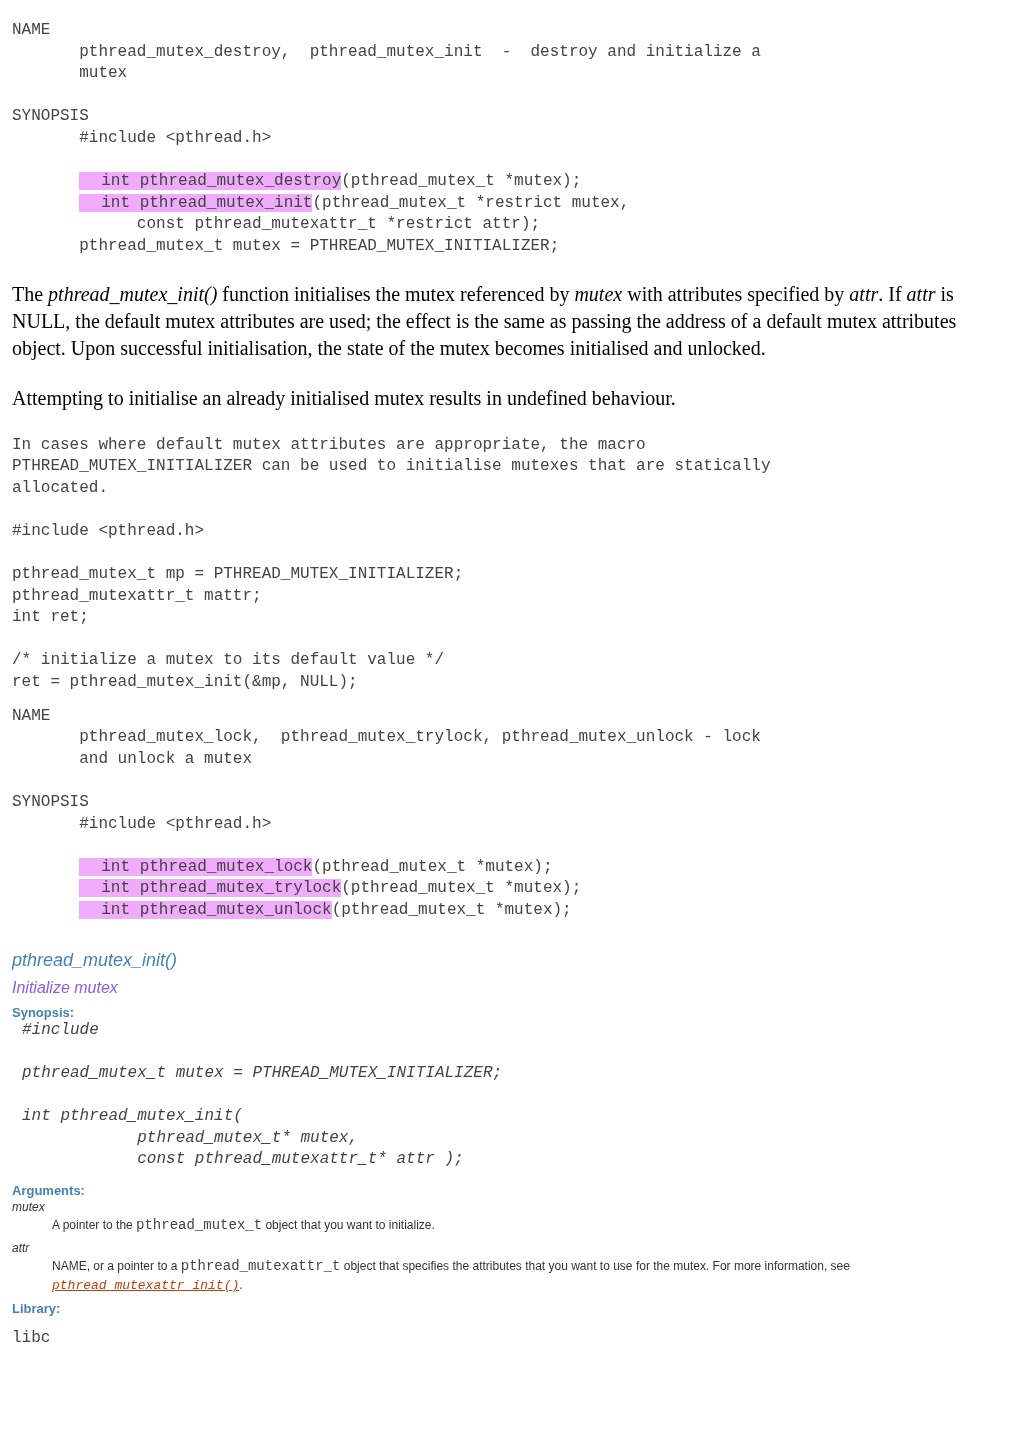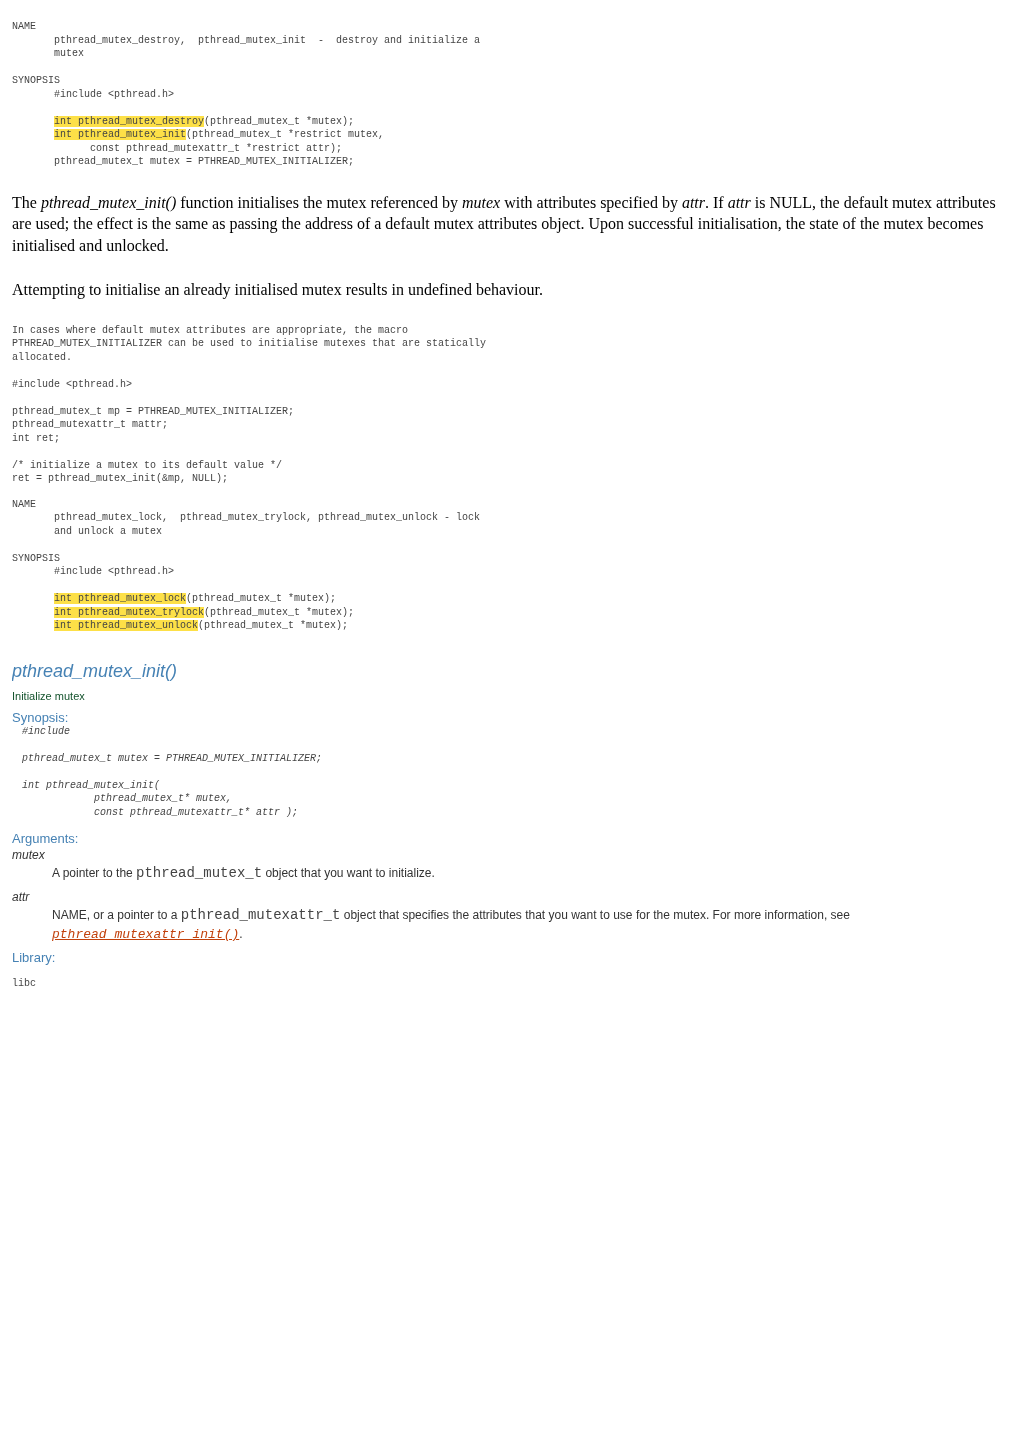--- a/index.html
+++ b/index.html
@@ -4,49 +4,50 @@
 <style>
   body {
     font-family: "Times New Roman", serif;
     font-size: 16px;
     color: #000;
     margin: 8px 12px;
     max-width: 1020px;
   }
   .mono {
     font-family: "Courier New", monospace;
-    font-size: 10px;
+    font-size: 16px;
     white-space: pre;
     color: #444;
     line-height: 1.35;
   }
   pre.mono { margin: 12px 0; }
   p.prose {
     font-family: "Times New Roman", serif;
-    font-size: 16px;
+    font-size: 20px;
     line-height: 1.35;
     margin: 23px 0;
   }
-  .hl { background-color: #fde047; }
+  .hl { background-color: #f0abfc; padding-left: 22px; }
   .blue-heading {
     font-family: Verdana, Arial, sans-serif;
     font-style: italic;
     color: #4682b4;
     font-size: 18px;
     margin-top: 28px;
     margin-bottom: 2px;
   }
   .sub-italic {
     font-family: Verdana, Arial, sans-serif;
-    font-size: 11px;
-    color: #14532d;
+    font-style: italic;
+    font-size: 16px;
+    color: #8b5cf6;
   }
   .section-label {
     font-family: Verdana, Arial, sans-serif;
-    font-weight: normal;
+    font-weight: bold;
     color: #4682b4;
     font-size: 13px;
     margin-bottom: 0;
   }
   dl.args { margin: 2px 0 0 0; }
   dl.args dt {
     font-family: Verdana, Arial, sans-serif;
     font-style: italic;
     font-size: 12px;
     color: #333;

